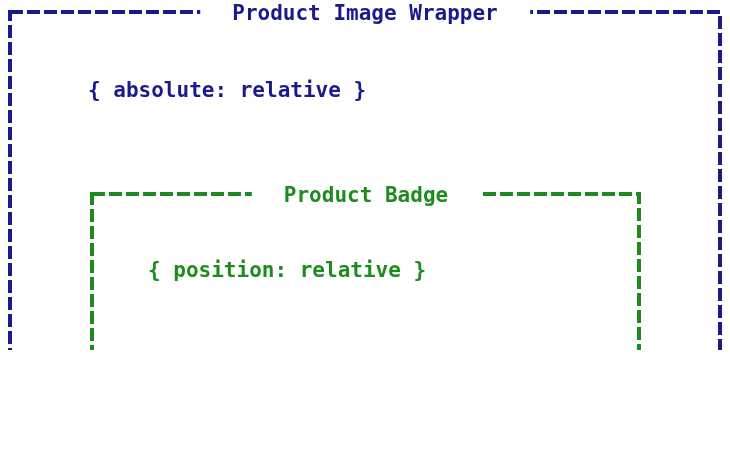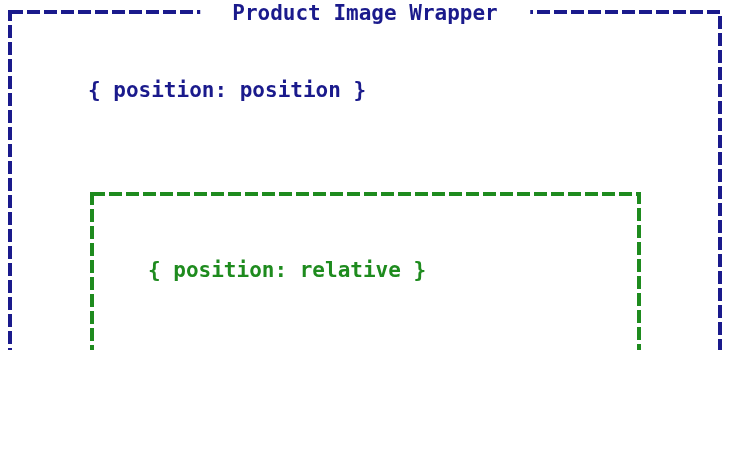--- a/index.html
+++ b/index.html
@@ -66,18 +66,19 @@
 
 <div class="canvas">
 
   <svg class="borders-svg" width="730" height="470" viewBox="0 0 730 470">
     <rect x="10" y="12" width="710" height="442" fill="none" stroke-width="4" stroke-dasharray="13 4" stroke="#1a1a8c"></rect>
     <rect x="92" y="194" width="547" height="181" fill="none" stroke-width="4" stroke-dasharray="13 4" stroke="#1e8b1e"></rect>
   </svg>
 
   <div class="box-title outer-title" style="color: rgb(26, 26, 140);">Product Image Wrapper</div>
 
-  <div class="css-rule outer-rule" style="color: rgb(26, 26, 140);">{ position: position }</div>
+  <div class="css-rule outer-rule" style="color: rgb(26, 26, 140);">{ absolute: relative }</div>
 
+  <div class="box-title inner-title" style="color: rgb(30, 139, 30);">Product Badge</div>
 
   <div class="css-rule inner-rule" style="color: rgb(30, 139, 30);">{ position: relative }</div>
 
 </div>
 
 </body></html>

